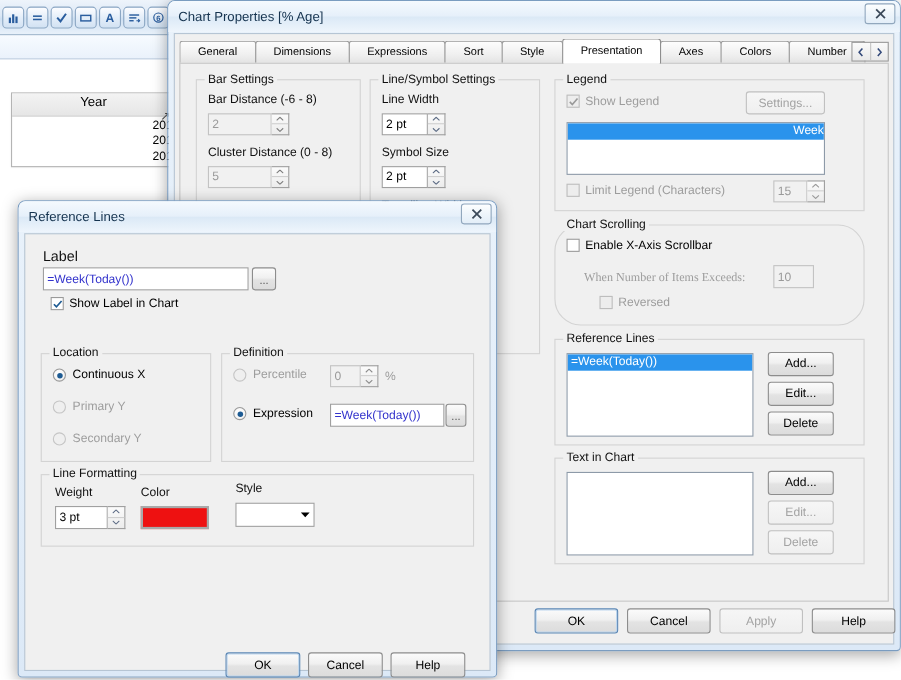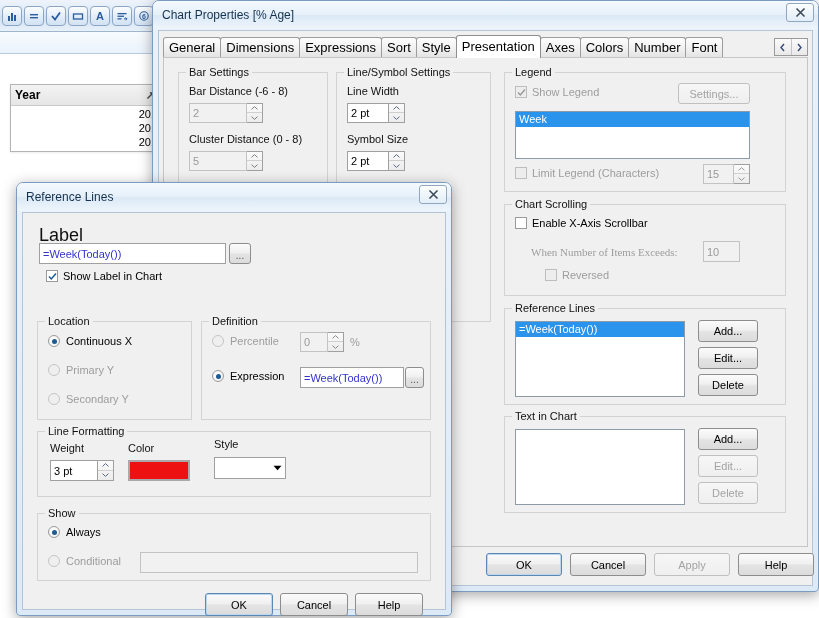--- a/index.html
+++ b/index.html
@@ -46,21 +46,21 @@
   
   #year-listbox {
     position:absolute; left:10px; top:84px; width:150px; height:68px;
     background:#ffffff; border:1px solid #b4b4b4;
     box-shadow:0 1px 2px rgba(0,0,0,.08);
   }
   #year-listbox .lb-caption {
     height:21px; background: linear-gradient(to bottom,#f3f3f3 0%,#e6e6e6 100%);
     border-bottom:1px solid #c8c8c8;
     display:flex; align-items:center; padding:0 4px;
-    font-weight:bold; font-size:12px;
+    font-weight:normal; font-size:12px;flex-direction:column;
   }
   #year-listbox .lb-caption .cap-arrow { margin-left:auto; color:#4a4a4a; font-size:11px; }
   #year-listbox .lb-rows { padding-top:1px; }
   #year-listbox .lb-row {
     height:14px; line-height:14px; text-align:right; padding-right:2px;
     font-size:11px; color:#000;
   }
 
   .bg-text { position:absolute; font-size:11px; color:#1a1a1a; }
 
@@ -162,21 +162,21 @@
   }
   .listbox .li.sel { background:#2a93ec; color:#ffffff; }
 
   
   #tabstrip { position:absolute; left:4px; top:4px; right:4px; height:23px; }
   .tab {
     position:relative; float:left; height:21px; margin-right:-1px;
     border:1px solid #9c9c9c; border-bottom:none;
     background: linear-gradient(to bottom,#fdfdfd 0%,#efefef 60%,#e2e2e2 100%);
     border-radius:3px 3px 0 0;
-    padding:0 5px; line-height:20px; font-size:13px; color:#000;
+    padding:0 16px; line-height:20px; font-size:10px; color:#000;
     top:2px;
   }
   .tab.active {
     background:#ffffff; top:0; height:23px; line-height:22px; z-index:3;
     border-color:#8e8e8e; font-weight:normal;
   }
   .tabnav {
     position:absolute; right:0; top:3px; width:34px; height:18px;
     border:1px solid #9a9a9a; background:linear-gradient(to bottom,#fafafa,#e9e9e9);
     display:flex;
@@ -394,21 +394,21 @@
           <span class="g-title">Legend</span>
           <div class="cb dis" style="left:10px;top:13px;">
             <span class="box">
               <svg width="9" height="9" viewBox="0 0 9 9">
                   <path d="M1 4.6 L3.3 7 L8 1.6" stroke="#9a9a9a" stroke-width="1.5" fill="none"></path>
                 </svg>
             </span>
             <span>Show Legend</span>
           </div>
           <div class="btn dis" style="left:173px;top:10px;width:72px;height:21px;">Settings...</div>
-          <div class="listbox" style="left:10px;top:38px;width:235px;height:48px;">
+          <div class="listbox" style="left:10px;top:38px;width:235px;height:48px;text-align:right;">
             <div class="li sel">Week</div>
           </div>
           <div class="cb dis" style="left:10px;top:94px;">
             <span class="box"></span>
             <span>Limit Legend (Characters)</span>
           </div>
           <div class="tbox dis" style="left:198px;top:91px;width:31px;height:20px;">15</div>
           <div class="spin" style="left:229px;top:91px;height:20px;">
             <div class="s-up">
                 <svg width="7" height="4" viewBox="0 0 7 4">
@@ -416,21 +416,21 @@
                 </svg>
               </div>
             <div class="s-dn">
                 <svg width="7" height="4" viewBox="0 0 7 4">
                   <path d="M0.5 0.6 L3.5 3.4 L6.5 0.6" stroke="#9a9a9a" stroke-width="1" fill="none"></path>
                 </svg>
               </div>
           </div>
         </div>
 
-        <div class="group" style="left:340px;top:146px;width:282px;height:92px;">
+        <div class="group" style="left:340px;top:146px;width:282px;height:92px;border-radius:24px;">
           <span class="g-title">Chart Scrolling</span>
           <div class="cb" style="left:10px;top:12px;">
             <span class="box"></span>
             <span>Enable X-Axis Scrollbar</span>
           </div>
           <span class="lbl dis" style="left:26px;top:41px;font-family:Liberation Serif, serif;">When Number of Items Exceeds:</span>
           <div class="tbox dis" style="left:198px;top:36px;width:37px;height:21px;">10</div>
           <div class="cb dis" style="left:40px;top:64px;">
             <span class="box"></span>
             <span>Reversed</span>
@@ -470,21 +470,21 @@
       <span class="dlg-title">Reference Lines</span>
       <div class="dlg-closebtn">
         <svg width="11" height="11" viewBox="0 0 11 11">
           <path d="M1.5 1.5 L9.5 9.5 M9.5 1.5 L1.5 9.5" stroke="#3c4a5a" stroke-width="1.6" fill="none"></path>
         </svg>
       </div>
     </div>
 
     <div class="dlg-body">
 
-      <span class="lbl" style="left:16px;top:12px;font-size:18px;text-align:center;">Label</span>
+      <span class="lbl" style="left:16px;top:12px;font-size:13px;text-align:center;">Label</span>
       <div class="tbox expr" style="left:16px;top:30px;width:187px;height:21px;">=Week(Today())</div>
       <div class="btn" style="left:206px;top:30px;width:22px;height:21px;font-size:10px;color:#555;align-items:flex-end;padding-bottom:2px;">...</div>
       <div class="cb" style="left:23px;top:57px;">
         <span class="box">
           <svg width="9" height="9" viewBox="0 0 9 9">
               <path d="M1 4.6 L3.3 7 L8 1.6" stroke="#1d5b93" stroke-width="1.5" fill="none"></path>
             </svg>
         </span>
         <span>Show Label in Chart</span>
       </div>
@@ -562,33 +562,19 @@
         <div class="combo" style="left:176px;top:25px;width:72px;height:22px;">
           <span class="line-preview"><span class="ln"></span></span>
           <span class="arrow">
             <svg width="9" height="6" viewBox="0 0 9 6">
                 <path d="M0.5 0.8 L4.5 5.2 L8.5 0.8 Z" fill="#000"></path>
               </svg>
           </span>
         </div>
       </div>
 
-      <div class="group" style="left:14px;top:300px;width:394px;height:68px;">
-        <span class="g-title">Show</span>
-        <div class="rb" style="left:10px;top:12px;">
-          <span class="circ">
-              <span class="dot"></span>
-            </span>
-          <span>Always</span>
-        </div>
-        <div class="rb dis" style="left:10px;top:41px;">
-          <span class="circ"></span>
-          <span>Conditional</span>
-        </div>
-        <div class="tbox dis" style="left:102px;top:38px;width:278px;height:21px;background:#f1f1f1;"></div>
-      </div>
 
       <div class="btn def" style="left:182px;top:380px;width:68px;height:23px;">OK</div>
       <div class="btn" style="left:257px;top:380px;width:68px;height:23px;">Cancel</div>
       <div class="btn" style="left:332px;top:380px;width:68px;height:23px;">Help</div>
     </div>
   </div>
 </div>
 
 </body></html>

